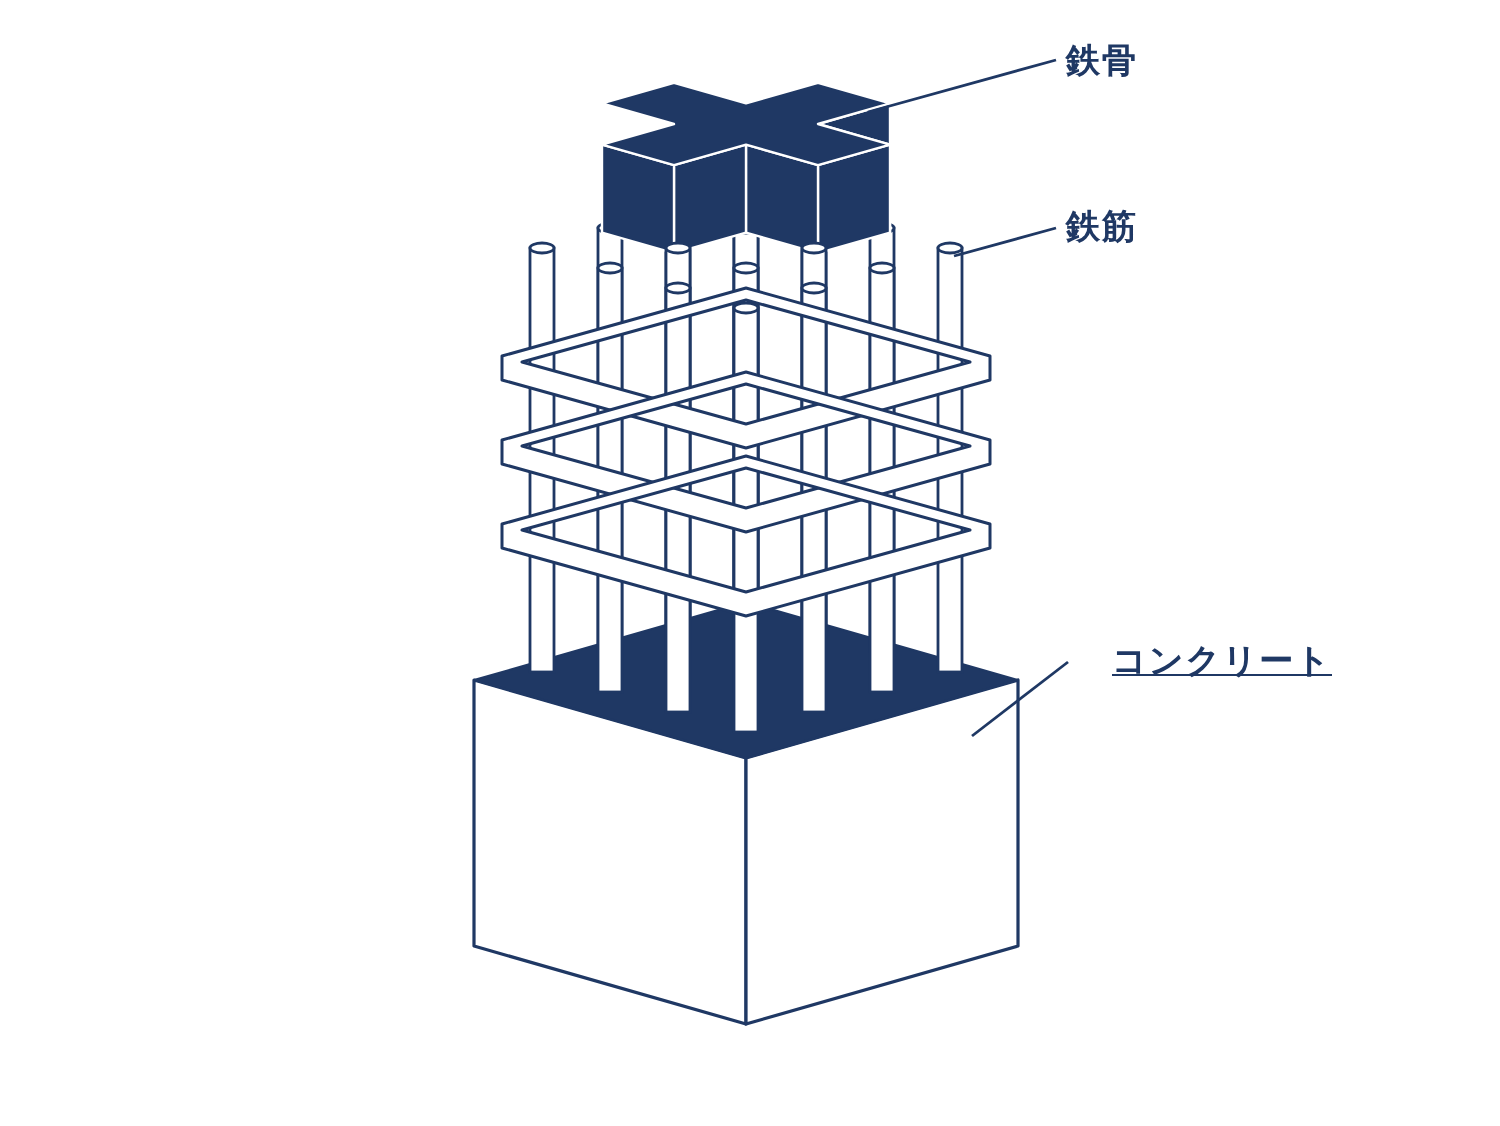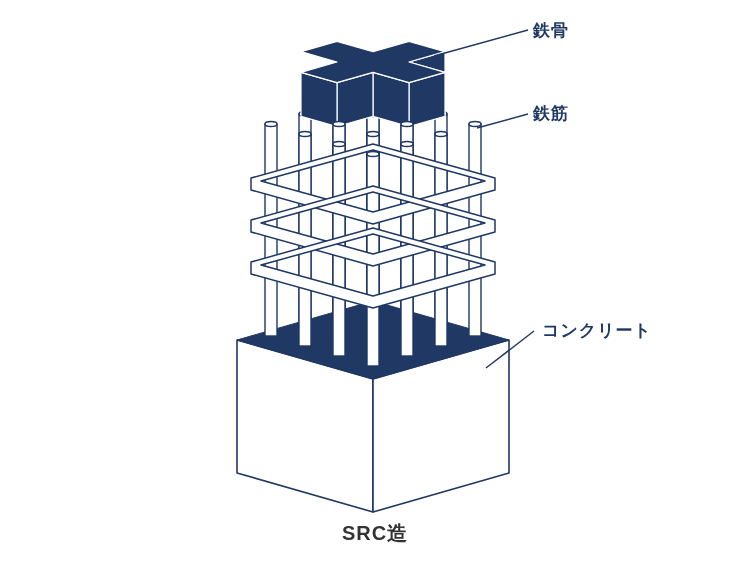--- a/index.html
+++ b/index.html
@@ -109,16 +109,15 @@
 
     <g>
       <line class="leader" x1="528" y1="30" x2="434" y2="56"></line>
       <line class="leader" x1="528" y1="114" x2="477" y2="128"></line>
       <line class="leader" x1="534" y1="331" x2="486" y2="368"></line>
     </g>
   </svg>
 
   <div class="label" style="left:533px;top:19px;">鉄骨</div>
   <div class="label" style="left:533px;top:102px;text-align:center;">鉄筋</div>
-  <div class="label" style="left:542px;top:319px;">コンクリート</div>
-  <div class="caption">SRC造</div>
+  <div class="label" style="left:556px;top:319px;text-decoration:underline;">コンクリート</div>
 
 </div>
 
 </body></html>

